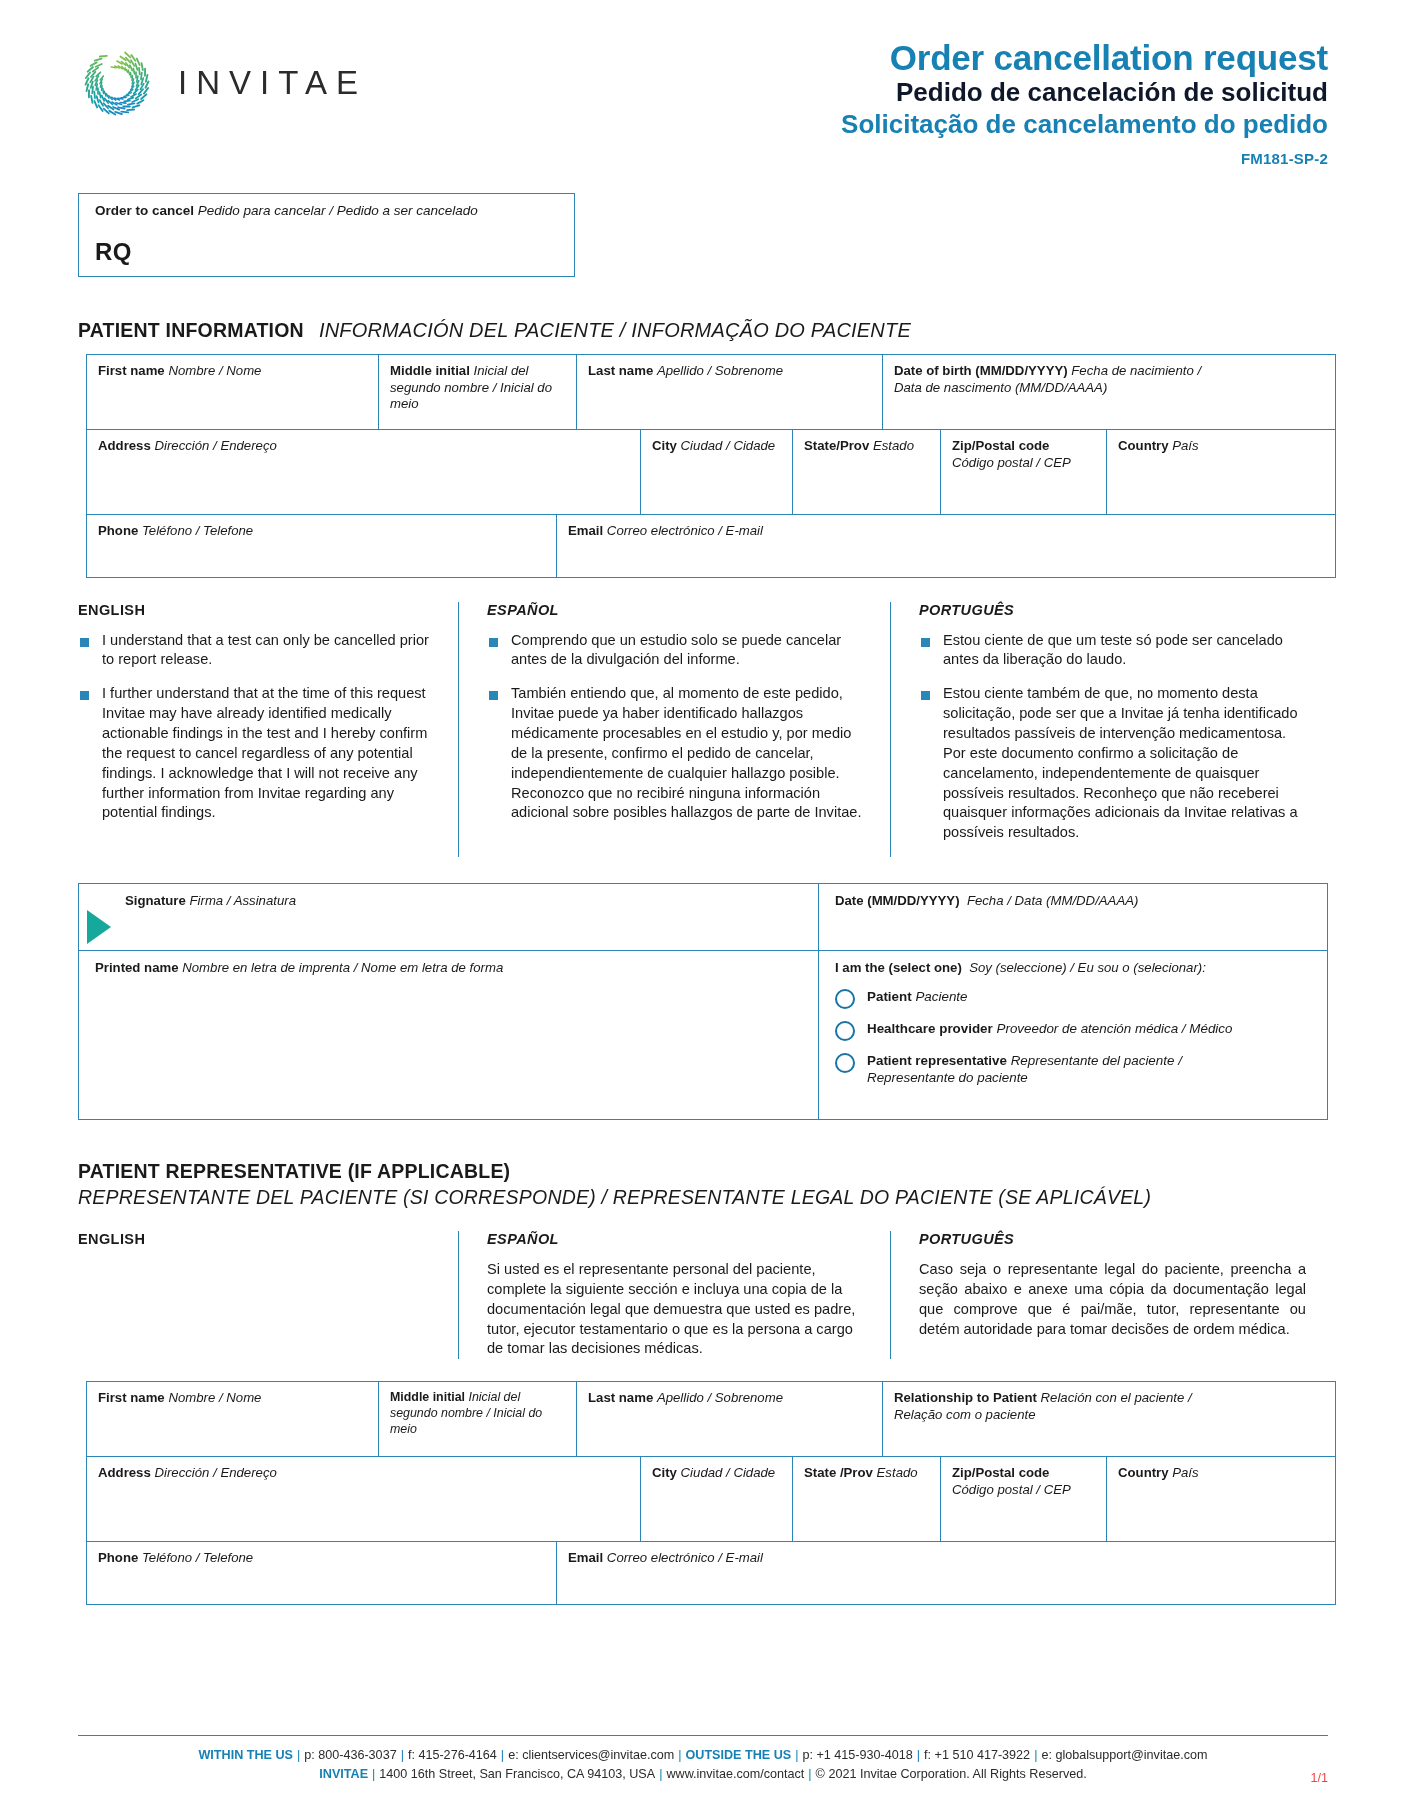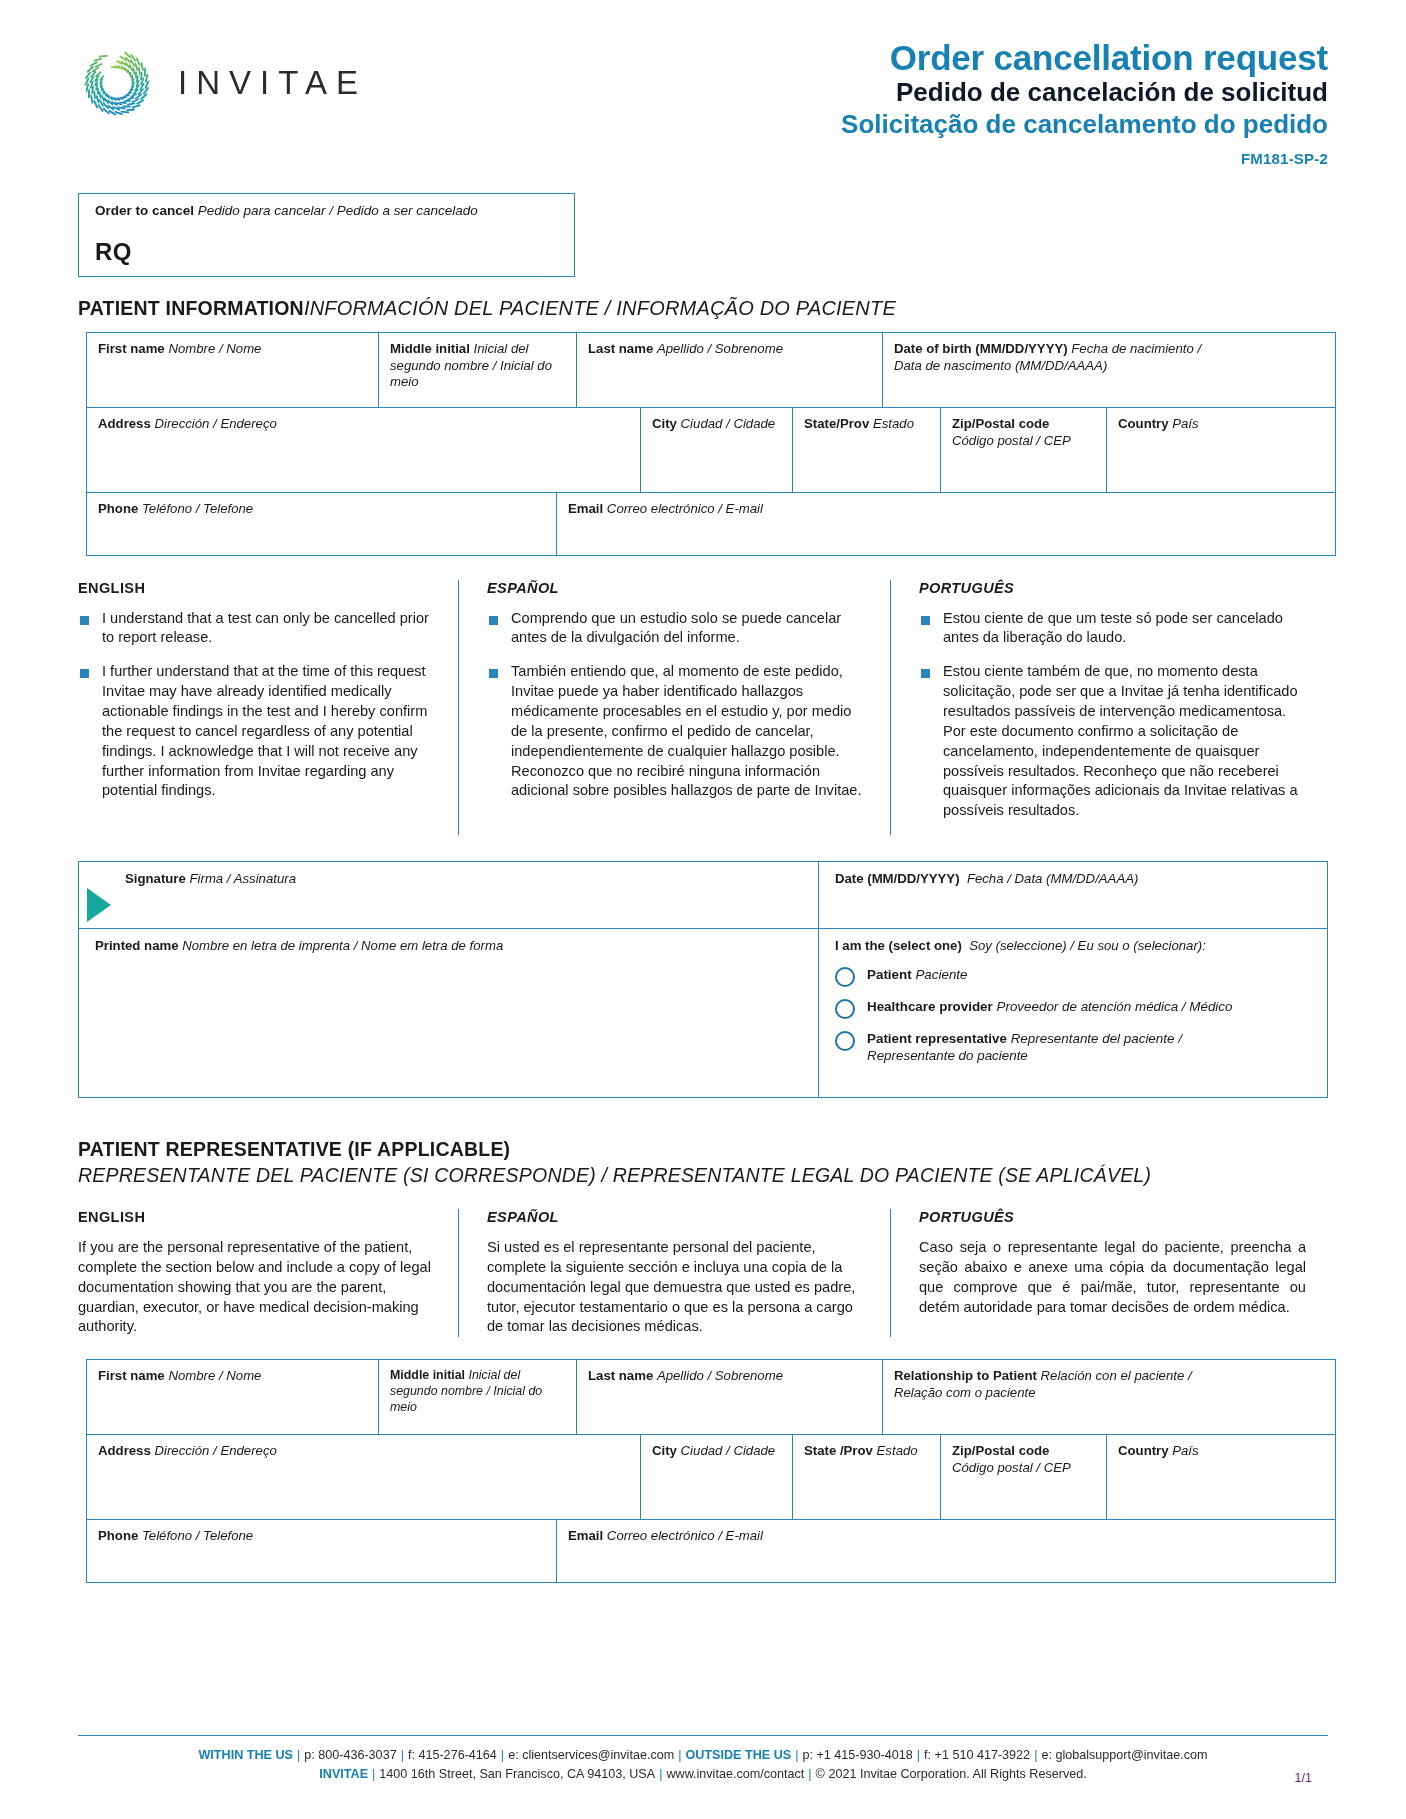--- a/index.html
+++ b/index.html
@@ -31,21 +31,21 @@
 
   
   .order-box {
     margin-top: 26px; width: 497px; height: 84px;
     border: 1.6px solid #2a86b8; padding: 9px 14px 0 16px;
   }
   .ob-label { font-size: 13.5px; }
   .ob-value { font-size: 24px; font-weight: bold; margin-top: 20px; letter-spacing: 0.5px; }
 
   
-  .section-head { margin-top: 20px; display: flex; align-items: flex-start; }
+  .section-head { margin-top: 42px; display: flex; align-items: flex-start; gap: 15px; }
   .sh-en { font-size: 19.5px; font-weight: bold; letter-spacing: 0.2px; }
   .sh-tr { font-size: 20px; font-style: italic; letter-spacing: 0.2px; }
 
   .section-head-stack { margin-top: 40px; }
   .shs-en { font-size: 19.5px; font-weight: bold; letter-spacing: 0.2px; }
   .shs-tr { font-size: 19.5px; font-style: italic; letter-spacing: 0.2px; margin-top: 3px; }
 
   
   .ftable { width: 1250px; border: 1.6px solid #2a86b8; margin-top: 12px; margin-left: 8px; }
   .frow { display: flex; border-bottom: 1.6px solid #2a86b8; }
@@ -90,21 +90,21 @@
     border-radius: 50%; flex: 0 0 20px; margin-top: 1px;
   }
   .radio-text { font-size: 13.4px; line-height: 1.3; }
 
   
   .footer { position: absolute; left: 78px; right: 78px; bottom: 34px; }
   .footer-rule { border-top: 1.8px solid #2a86b8; margin-bottom: 10px; }
   .fline { text-align: center; font-size: 12.6px; color: #2b2b2b; line-height: 1.55; }
   .fline .k { color: #1781b4; font-weight: bold; }
   .fline .bar { color: #1781b4; padding: 0 4px; }
-  .pageno { position: absolute; right: 16px; bottom: 0; font-size: 12.6px; color: #701a75; }
+  .pageno { position: absolute; right: 0; bottom: 0; font-size: 12.6px; color: #ef4444; }
 </style>
 </head>
 <body>
 
 <div class="page">
 
   <div class="header">
     <div class="logo-wrap">
       <svg class="logo-mark" viewBox="0 0 100 100">
         <g id="swirl">
@@ -365,21 +365,20 @@
   </div>
 
   <div class="section-head-stack">
     <div class="shs-en">PATIENT REPRESENTATIVE (IF APPLICABLE)</div>
     <div class="shs-tr">REPRESENTANTE DEL PACIENTE (SI CORRESPONDE) / REPRESENTANTE LEGAL DO PACIENTE (SE APLICÁVEL)</div>
   </div>
 
   <div class="langs" style="margin-top:22px">
     <div class="lcol" style="width:380px">
       <div class="lcol-head">ENGLISH</div>
-      <p class="ptxt">If you are the personal representative of the patient, complete the section below and include a copy of legal documentation showing that you are the parent, guardian, executor, or have medical decision-making authority.</p>
     </div>
     <div class="lcol sep" style="width:432px">
       <div class="lcol-head ital">ESPAÑOL</div>
       <p class="ptxt">Si usted es el representante personal del paciente, complete la siguiente sección e incluya una copia de la documentación legal que demuestra que usted es padre, tutor, ejecutor testamentario o que es la persona a cargo de tomar las decisiones médicas.</p>
     </div>
     <div class="lcol sep" style="flex:1">
       <div class="lcol-head ital">PORTUGUÊS</div>
       <p class="ptxt just">Caso seja o representante legal do paciente, preencha a seção abaixo e anexe uma cópia da documentação legal que comprove que é pai/mãe, tutor, representante ou detém autoridade para tomar decisões de ordem médica.</p>
     </div>
   </div>

